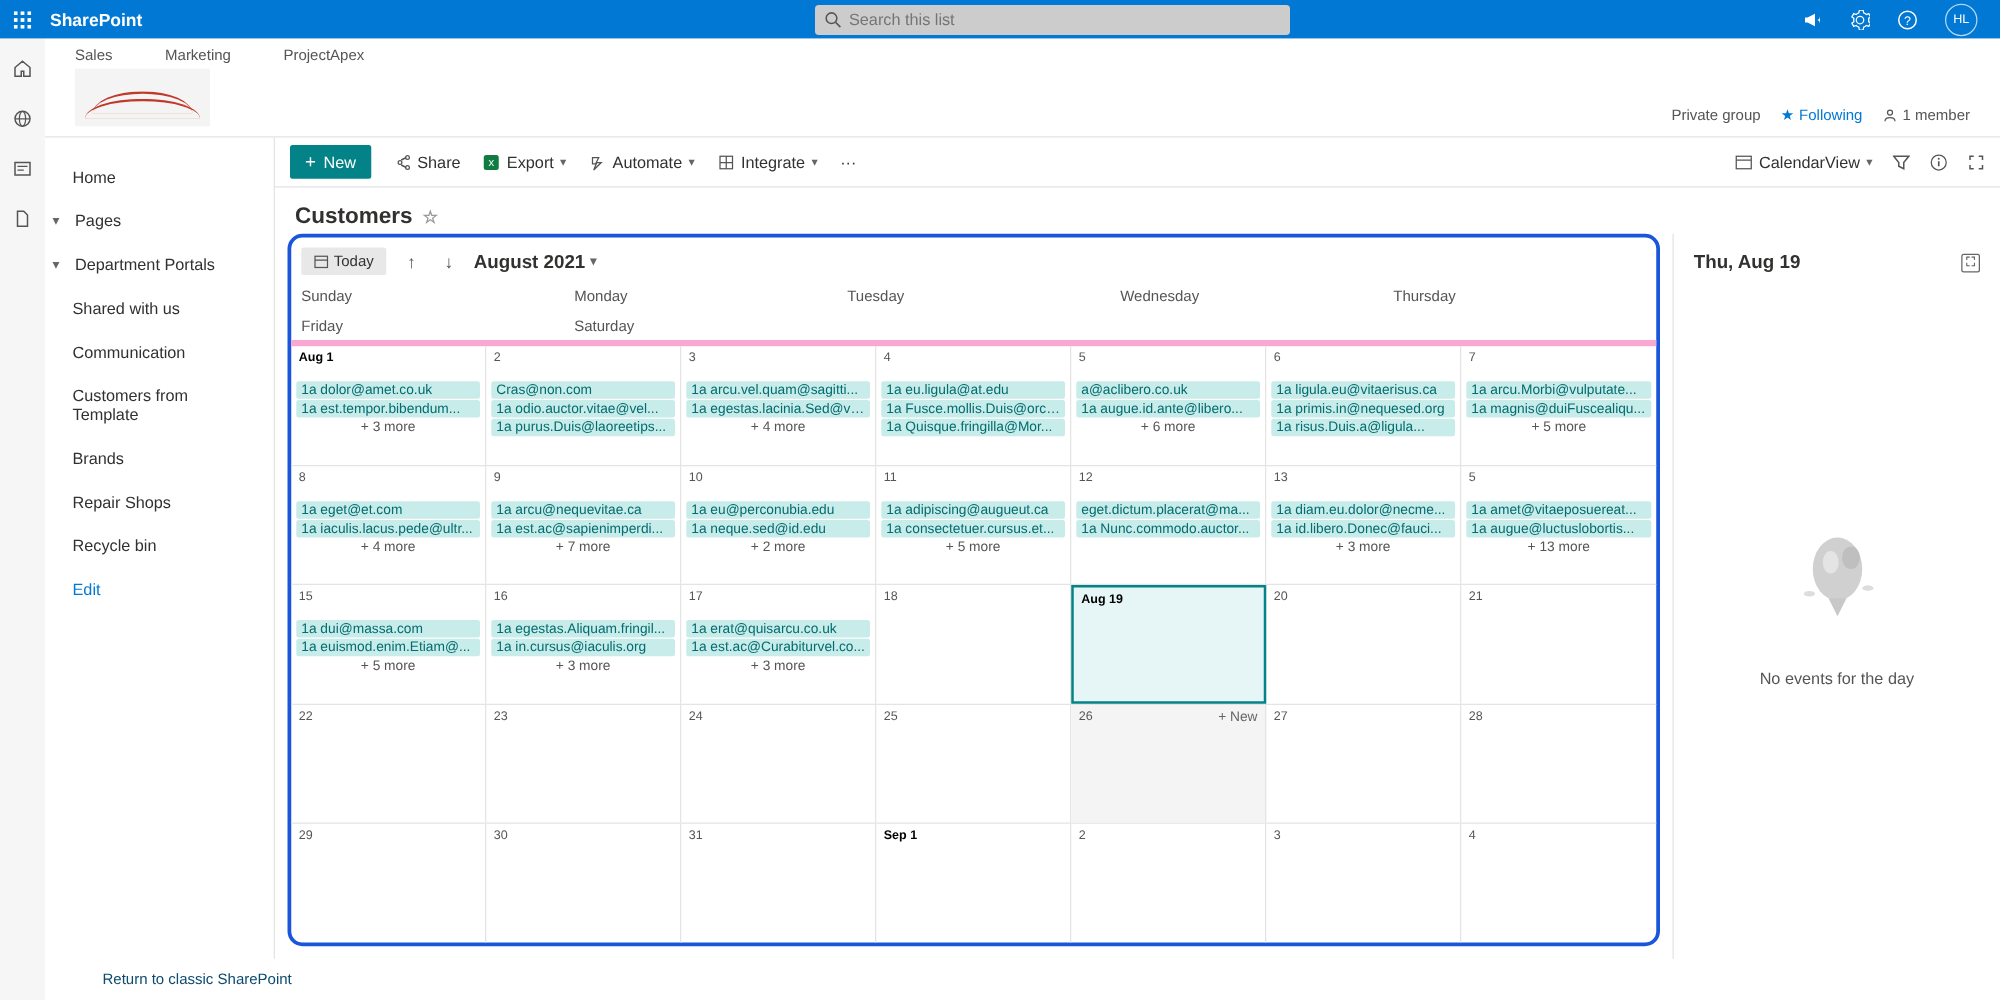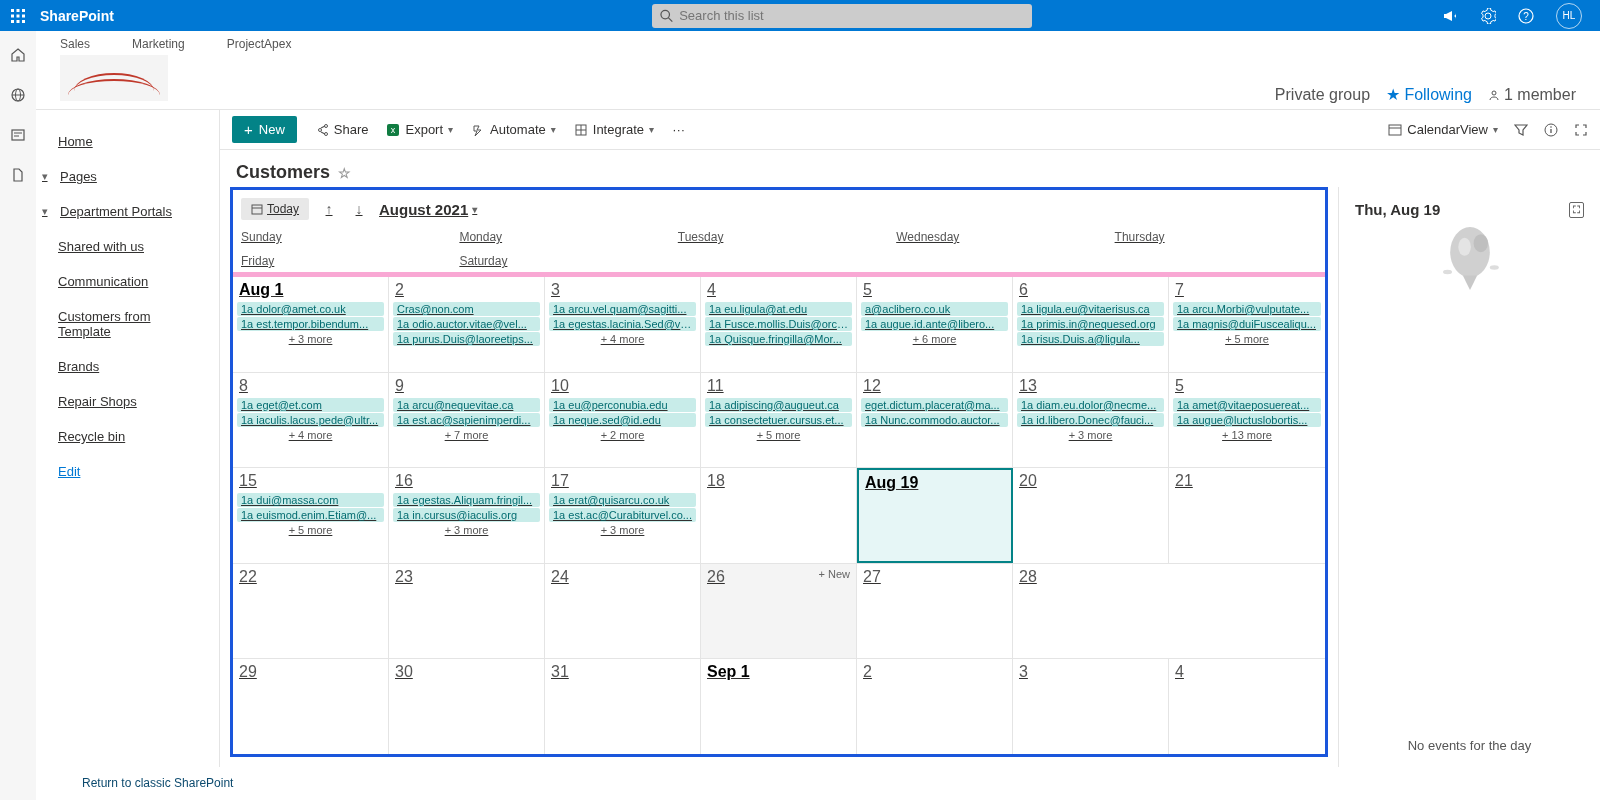--- a/index.html
+++ b/index.html
@@ -26,73 +26,73 @@
 .page { position: absolute; left: 36px; top: 31px; right: 0; bottom: 0; background: #fff; }
 
 
 .hub { padding: 6px 24px 0; border-bottom: 1px solid #e4e4e4; }
 .hub-tabs { display: flex; gap: 42px; font-size: 12px; color: #555; }
 .hub-tabs span { cursor: pointer; }
 .hub-logo { width: 108px; height: 46px; background: #f4f4f4; margin: 4px 0 8px; display:flex; align-items:center; justify-content:center; position:relative; overflow:hidden;}
 .hub-logo .car { width: 80px; height: 18px; border-top: 2px solid #c0392b; border-radius: 50% 50% 0 0 / 100% 100% 0 0; position:relative; top:4px;}
 .hub-logo .car::after{content:"";position:absolute;left:-6px;bottom:-4px;width:92px;height:14px;border-top:2px solid #c0392b;border-radius:50% 50% 0 0/100% 100% 0 0;}
 
-.hub-meta { float: right; display: flex; align-items: center; gap: 16px; font-size: 16px; color: #555; margin-top: -24px; margin-bottom: 4px;}
+.hub-meta { float: right; display: flex; align-items: center; gap: 16px; font-size: 12px; color: #555; margin-top: -24px; margin-bottom: 4px;}
 .hub-meta .follow { color: #0078d4; display:flex; align-items:center; gap:4px;}
 .hub-meta .member { display:flex; align-items:center; gap:4px;}
 
 
 .content { display: flex; height: calc(100% - 112px); }
 .left-nav { width: 184px; border-right: 1px solid #e4e4e4; padding: 14px 0; font-size: 13px; }
-.left-nav .nav-item { padding: 10px 22px; cursor: pointer; color: #323130; display:flex; align-items:center; gap:6px;text-decoration:underline;}
+.left-nav .nav-item { padding: 10px 22px; cursor: pointer; color: #323130; display:flex; align-items:center; gap:6px;}
 .left-nav .nav-item.edit { color: #0078d4; }
 .left-nav .nav-chevron { color:#666; font-size:11px; width:12px; margin-left:-16px;}
 .left-nav-footer { position: absolute; bottom: 10px; left: 46px; font-size: 12px; color: #0c4a6e; cursor:pointer;}
 
 
 .main { flex: 1; display: flex; flex-direction: column; }
 .cmd-bar { height: 40px; border-bottom: 1px solid #e4e4e4; display: flex; align-items: center; padding: 0 12px; gap: 18px; font-size: 13px; }
 .btn-new { background: #038387; color: #fff; padding: 5px 12px; border-radius: 2px; display:flex; align-items:center; gap:6px; cursor:pointer;}
 .cmd { display: flex; align-items: center; gap: 5px; color: #323130; cursor:pointer;}
 .cmd svg { fill:#555;}
 .cmd .chev { font-size: 10px; color: #666; }
 .cmd-right { margin-left: auto; display:flex; align-items:center; gap:16px; color:#555;}
 .cmd-right svg{fill:#555;}
 
 .page-title { padding: 12px 16px 4px; font-size: 18px; font-weight: 600; display:flex; align-items:center; gap:8px;}
 .page-title .star { color:#999; font-size:14px;}
 
 .calwrap { display:flex; flex:1; min-height:0;}
 .cal-area { flex:1; padding: 0 10px 10px 10px; min-width:0;}
-.cal-frame { border: 3px solid #1a56db; border-radius: 0; height: 100%; display:flex; flex-direction:column; padding:4px 0 0;text-decoration:underline;}
+.cal-frame { border: 3px solid #1a56db; border-radius: 12px; height: 100%; display:flex; flex-direction:column; padding:4px 0 0;}
 .cal-toolbar { display:flex; align-items:center; gap:10px; padding: 4px 8px;}
 .today-btn { background:#e8e8e8; padding:4px 10px; border-radius:2px; display:flex; align-items:center; gap:4px; font-size:12px; cursor:pointer;}
 .arrow { width:20px; text-align:center; cursor:pointer; color:#555; font-size:14px;}
 .cal-month { font-weight:600; font-size:15px; display:flex; align-items:center; gap:4px;}
 .cal-grid { flex:1; display:flex; flex-direction:column; }
 .cal-head { display:grid; grid-template-columns: repeat(5,1fr); border-bottom:5px solid #f9a8d4;}
 .cal-head div { padding:6px 8px 4px; font-size:12px; color:#555;}
 .cal-row { display:grid; grid-template-columns: repeat(7,1fr); flex:1; border-bottom:1px solid #e4e4e4;}
 .cal-row:last-child{border-bottom:none;}
 .cell { border-right:1px solid #e4e4e4; padding:3px 4px; font-size:11px; position:relative; min-height:0; overflow:hidden;}
 .cell:last-child{border-right:none;}
-.cell .num { font-size:16px; color:#555; padding:1px 2px 2px;}
+.cell .num { font-size:10px; color:#555; padding:1px 2px 12px;}
 .cell .num.strong { font-weight:600; color:#000;}
 .cell.selected { border:2px solid #038387; background:#e6f6f6;}
 .cell.selected .num { font-weight:600;}
 .cell.hover { background:#f4f4f4;}
 .addnew { position:absolute; top:4px; right:6px; font-size:11px; color:#666;}
 .evt { background:#c8ece9; color:#036c70; padding:1px 4px; margin:1px 0; border-radius:2px; white-space:nowrap; overflow:hidden; text-overflow:ellipsis; font-size:11px; cursor:pointer;}
 .more { font-size:11px; color:#555; text-align:center; margin-top:2px; cursor:pointer;}
 
 
 .day-pane { width: 262px; border-left:1px solid #e4e4e4; padding: 14px 16px; display:flex; flex-direction:column;}
 .day-pane h3 { font-size:15px; font-weight:600; display:flex; align-items:flex-end; justify-content:space-between;}
 .day-pane .ex { border:1px solid #666; padding:1px 3px; font-size:10px; border-radius:2px; color:#666;}
-.empty { display:flex; flex-direction:column; align-items:center; justify-content:space-between; flex:1; color:#555; font-size:13px;}
+.empty { display:flex; flex-direction:column; align-items:center; justify-content:center; flex:1; color:#555; font-size:13px;}
 .empty svg { width:90px; height:90px; margin-bottom:24px;}
 
 svg{display:block}
 </style>
 </head>
 <body>
 
 <div class="suite-bar">
   <div class="waffle">
     <svg width="14" height="14" viewBox="0 0 14 14">
@@ -453,20 +453,23 @@
                 <div class="cal-row">
                   <div class="cell">
                     <div class="num">22</div>
                   </div>
                   <div class="cell">
                     <div class="num">23</div>
                   </div>
                   <div class="cell">
                     <div class="num">24</div>
                   </div>
+                  <div class="cell">
+                    <div class="num">25</div>
+                  </div>
                   <div class="cell hover">
                     <div class="num">26</div>
                     <div class="addnew">+ New</div>
                   </div>
                   <div class="cell">
                     <div class="num">27</div>
                   </div>
                   <div class="cell">
                     <div class="num">28</div>
                   </div>

